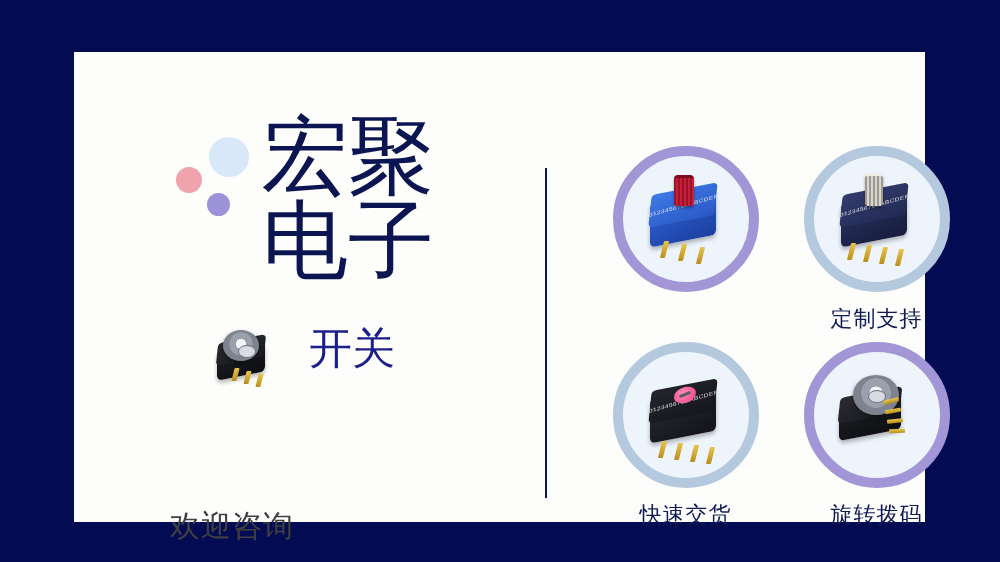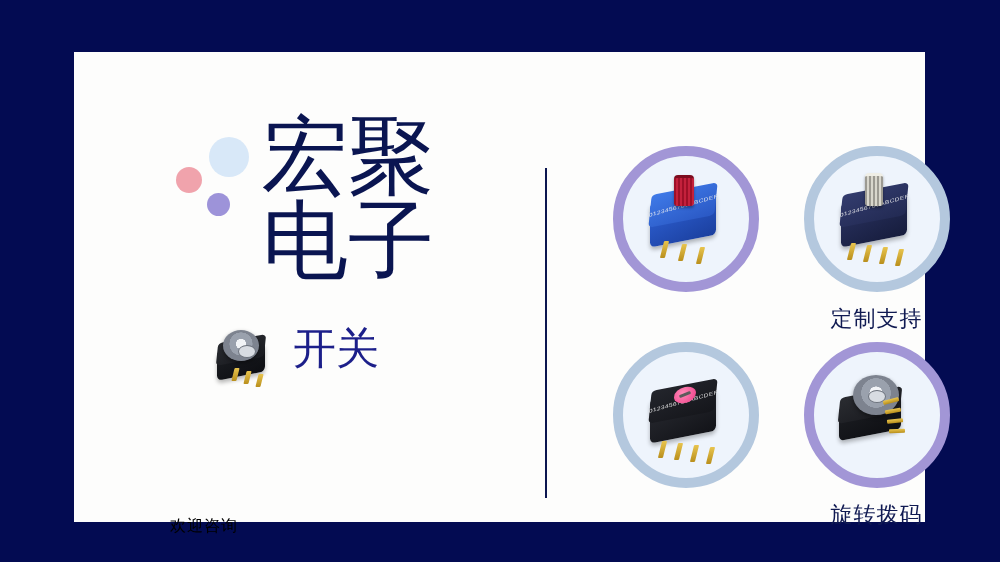--- a/index.html
+++ b/index.html
@@ -47,27 +47,27 @@
     position:relative;flex:none;margin-top:4px;
   }
   .subtitle{
     margin-left:16px;
     color:#1c1f8a;
     font-size:43px;
     line-height:48px;
     font-weight:400;
     white-space:nowrap;
   }
-  .subtitle .s2{display:block;}
+  .subtitle .s2{display:block;margin-left:16px;}
 
   
   .note{
-    position:absolute;left:96px;top:464px;
-    color:#000000;
-    font-size:16px;
+    position:absolute;left:96px;top:454px;
+    color:#404040;
+    font-size:30px;
     letter-spacing:1px;
   }
 
   
   .divider{
     position:absolute;left:471px;top:116px;
     width:2px;height:330px;
     background:#0c1650;
   }
 
@@ -264,20 +264,21 @@
             <div class="dial"></div>
             <div class="slot"></div>
             <div class="pins">
               <div class="pin" style="left:6px;top:6px;"></div>
               <div class="pin" style="left:22px;top:8px;"></div>
               <div class="pin" style="left:38px;top:10px;"></div>
               <div class="pin" style="left:54px;top:12px;"></div>
             </div>
           </div>
         </div>
+        <div class="feat-label">快速交货</div>
       </div>
 
       <div class="feature">
         <div class="circle purple">
           <div class="sw sw4">
             <div class="body" style="left:8px;top:30px;width:62px;height:34px;"></div>
             <div class="top" style="left:8px;top:18px;width:62px;height:32px;"></div>
             <div class="gear"></div>
             <div class="pins" style="left:52px;bottom:22px;width:40px;">
               <div class="pin" style="left:0px;top:-16px;width:16px;height:4px;transform:skewX(0) rotate(-14deg);"></div>

